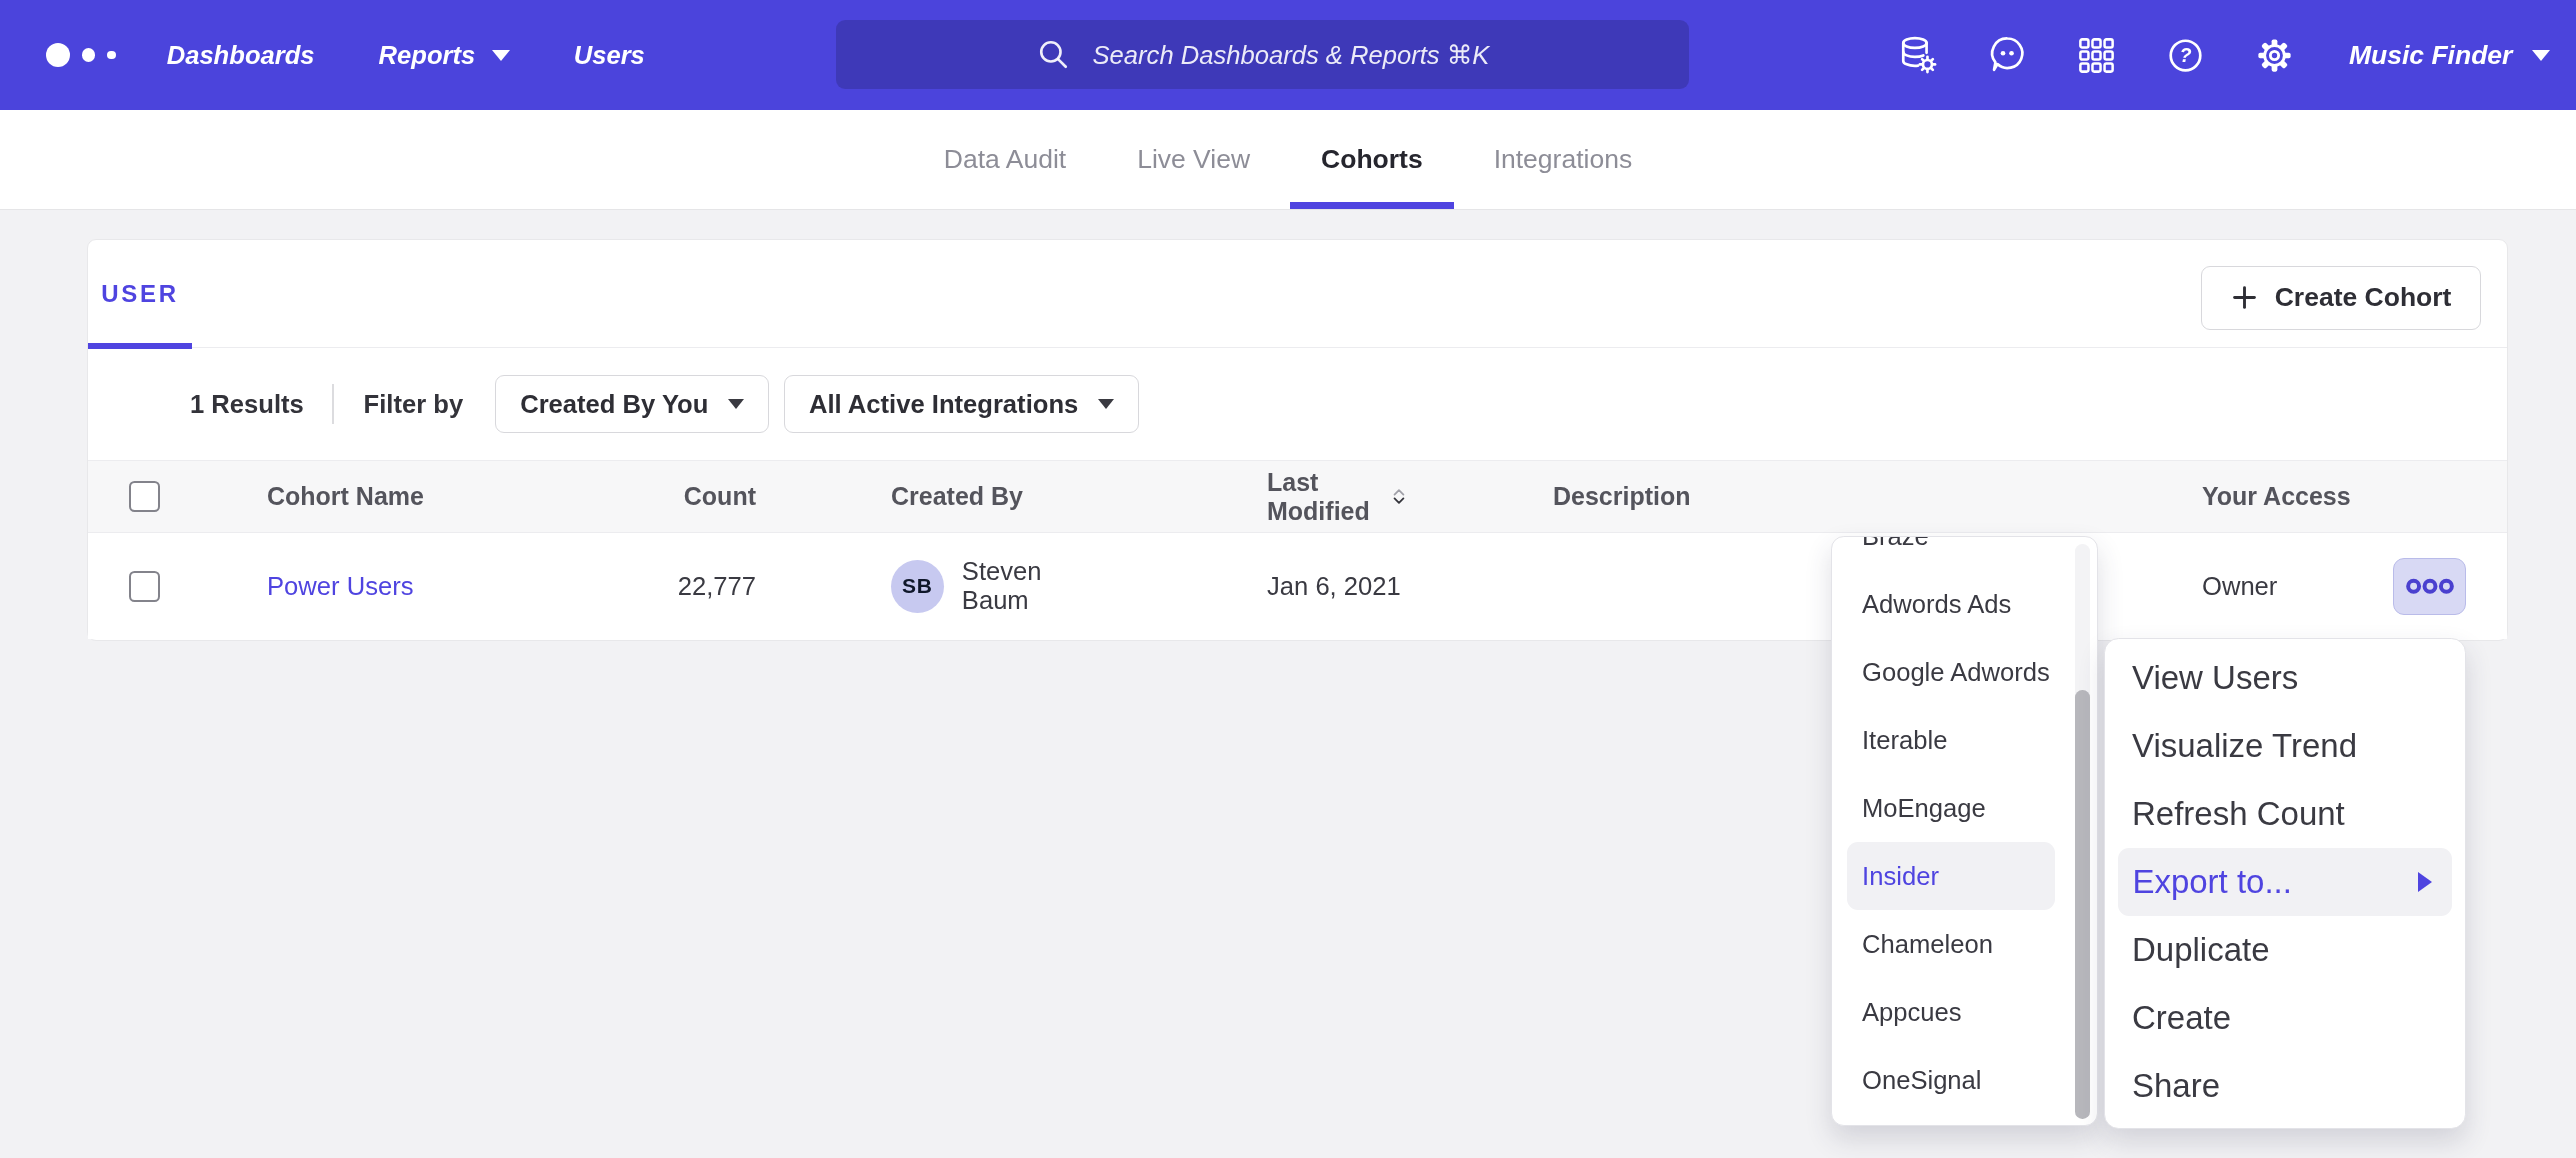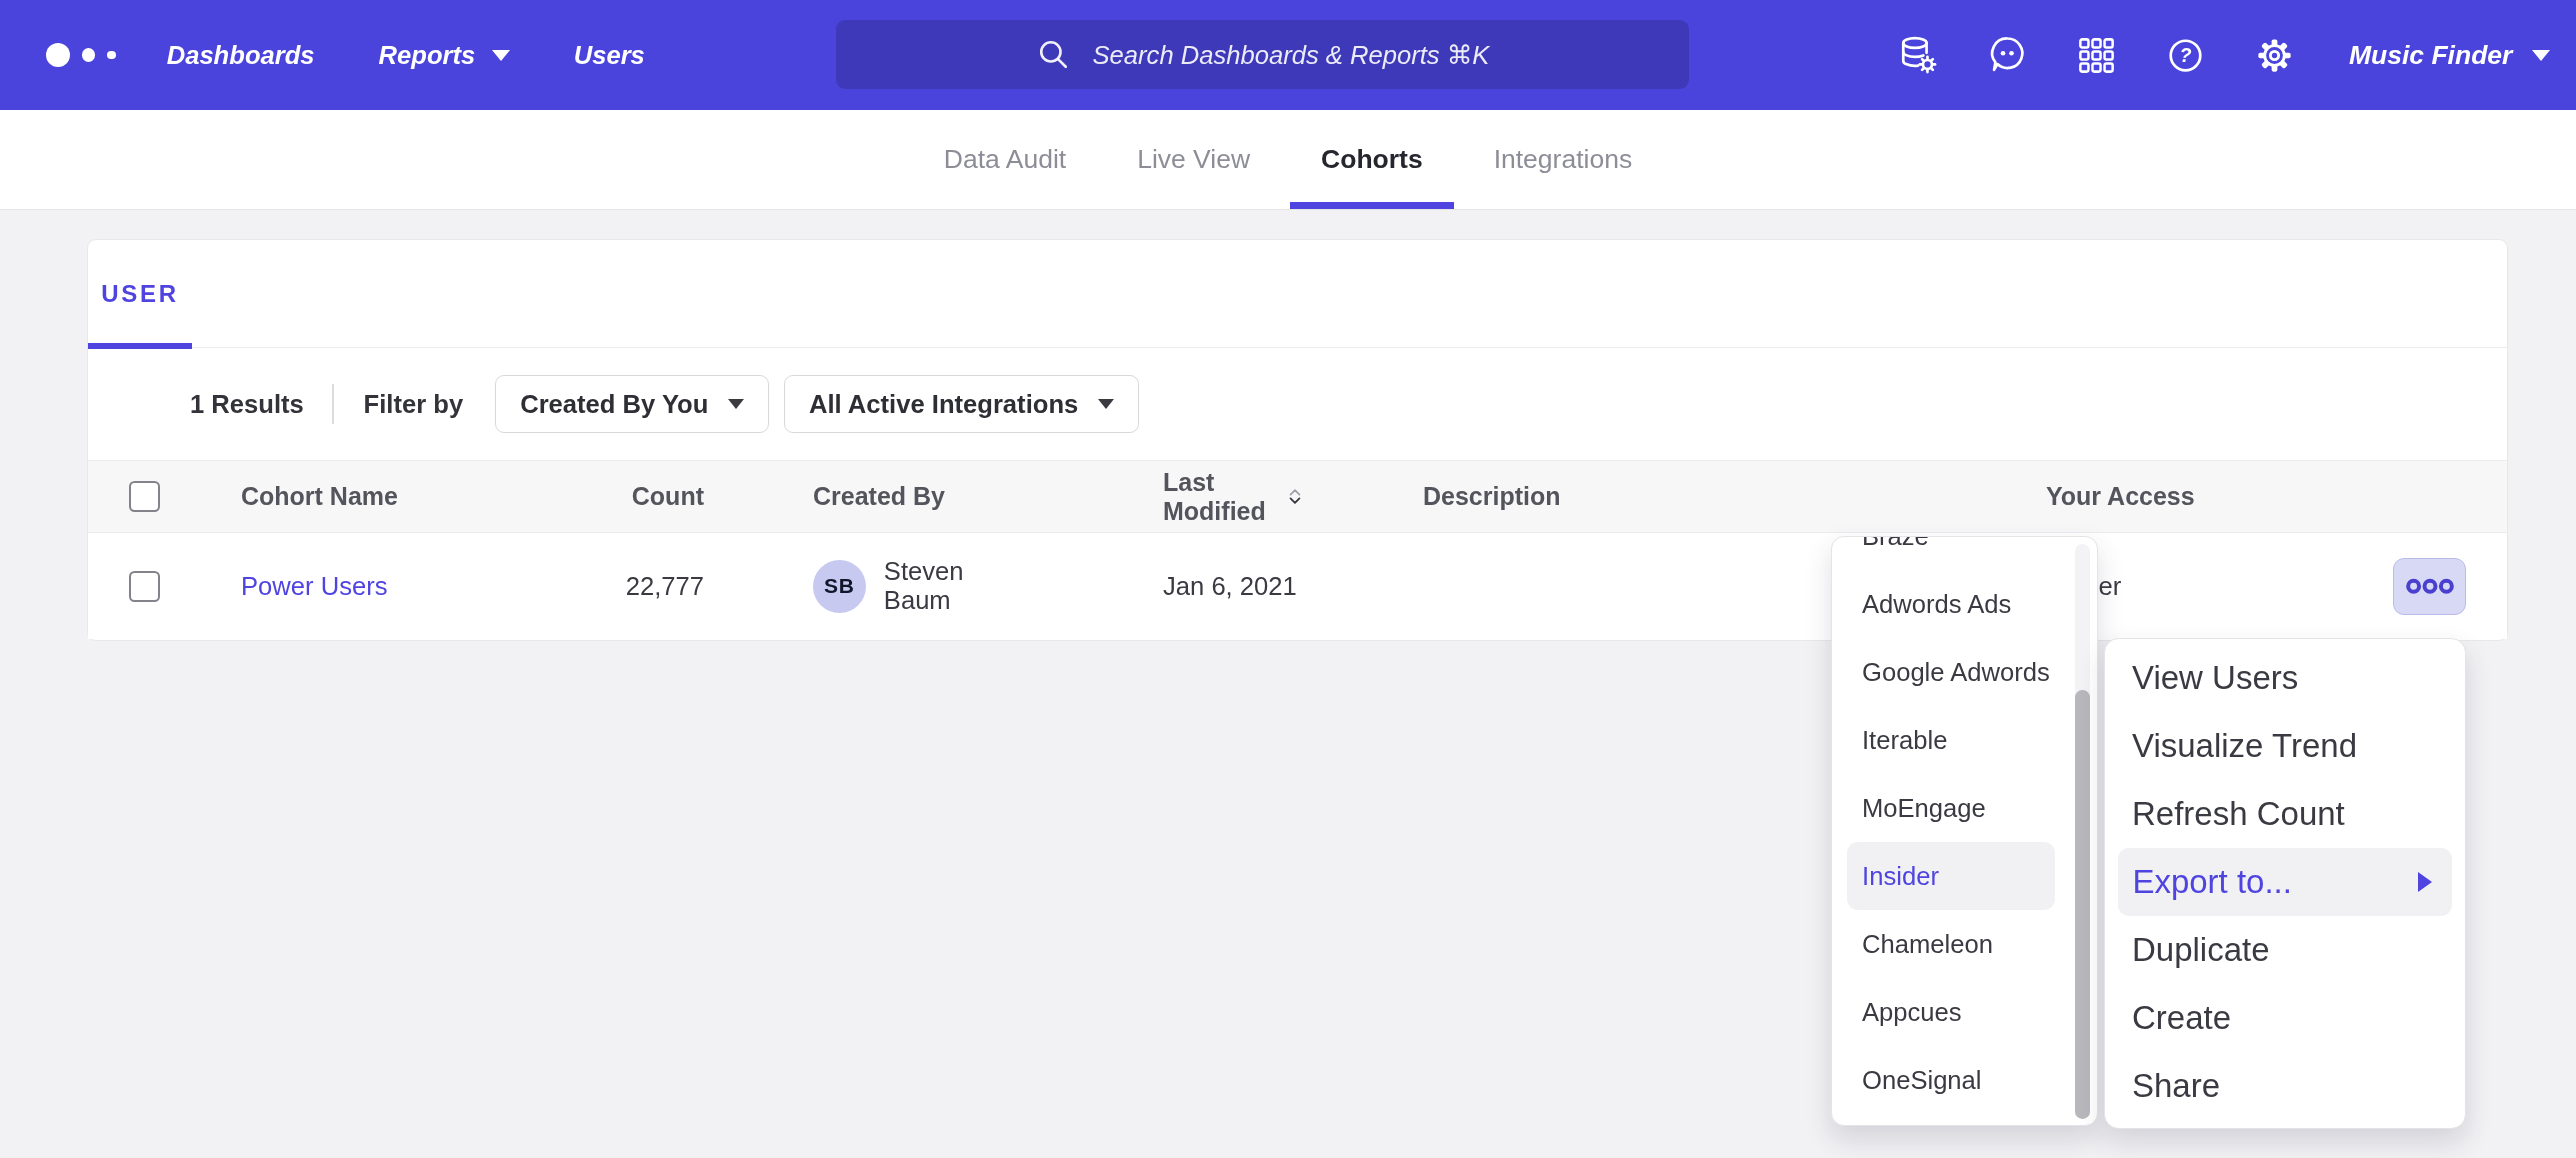--- a/index.html
+++ b/index.html
@@ -49,21 +49,21 @@
   .filter-btn { height:58px; border:1.8px solid #d8d8dc; border-radius:9px; background:#fff; display:flex; align-items:center;
     gap:20px; padding:0 24px; font-size:25.6px; font-weight:bold; color:#2e2e35; cursor:pointer; }
   .filter-btn + .filter-btn { margin-left:14.6px; }
   .caret-d { width:0; height:0; border-left:8.2px solid transparent; border-right:8.2px solid transparent; border-top:10px solid #3a3a41; }
   .cohort-search { position:absolute; right:38px; top:25.6px; width:532px; height:62px; background:#f4f4f6; border-radius:11px;
     display:flex; align-items:center; padding:0 22px; gap:14.6px; }
   .cohort-search input { border:none; outline:none; background:transparent; font-size:25.6px; color:#3a3a42; width:100%;
     font-family:"Liberation Sans","DejaVu Sans",sans-serif; }
   .cohort-search input::placeholder { color:#9a9aa1; }
 
-  .grid-row { display:grid; grid-template-columns:114px 411px 91px 333px 265px 617px 1fr; align-items:center; }
+  .grid-row { display:grid; grid-template-columns:114px 411px 91px 333px 265px 617px 1fr; align-items:center;gap:26px; }
   .thead { height:73px; background:#f7f7f8; border-top:0.9px solid #ececef; border-bottom:0.9px solid #ececef;
     font-size:25px; color:#54545c; font-weight:bold; }
   .c-check { padding-left:41px; }
   .c-name  { padding-left:39px; }
   .c-count { text-align:right; }
   .c-creator { padding-left:109px; }
   .c-mod   { padding-left:126px; display:flex; align-items:center; gap:12.8px; cursor:pointer; }
   .c-desc  { padding-left:121px; }
   .c-acc   { padding-left:127px; }
   .checkbox { width:31px; height:31px; border:2.7px solid #83838b; border-radius:5.5px; background:#fff; cursor:pointer; }
@@ -189,20 +189,27 @@
   <div class="tab">Data Audit</div>
   <div class="tab">Live View</div>
   <div class="tab active">Cohorts</div>
   <div class="tab">Integrations</div>
 </div>
 
 <div class="card">
 
   <div class="card-header">
     <div class="user-tab">USER</div>
+    <div class="create-btn">
+      <svg width="27" height="27" viewBox="0 0 30 30">
+        <line x1="15" y1="4" x2="15" y2="26" stroke="#2e2e35" stroke-width="3.2" stroke-linecap="round"></line>
+        <line x1="4" y1="15" x2="26" y2="15" stroke="#2e2e35" stroke-width="3.2" stroke-linecap="round"></line>
+      </svg>
+      <span>Create Cohort</span>
+    </div>
   </div>
 
   <div class="filter-row">
     <span class="results">1 Results</span>
     <span class="vdiv"></span>
     <span class="filter-by">Filter by</span>
     <div class="filter-btn">
       <span>Created By You</span>
       <span class="caret-d"></span>
     </div>

